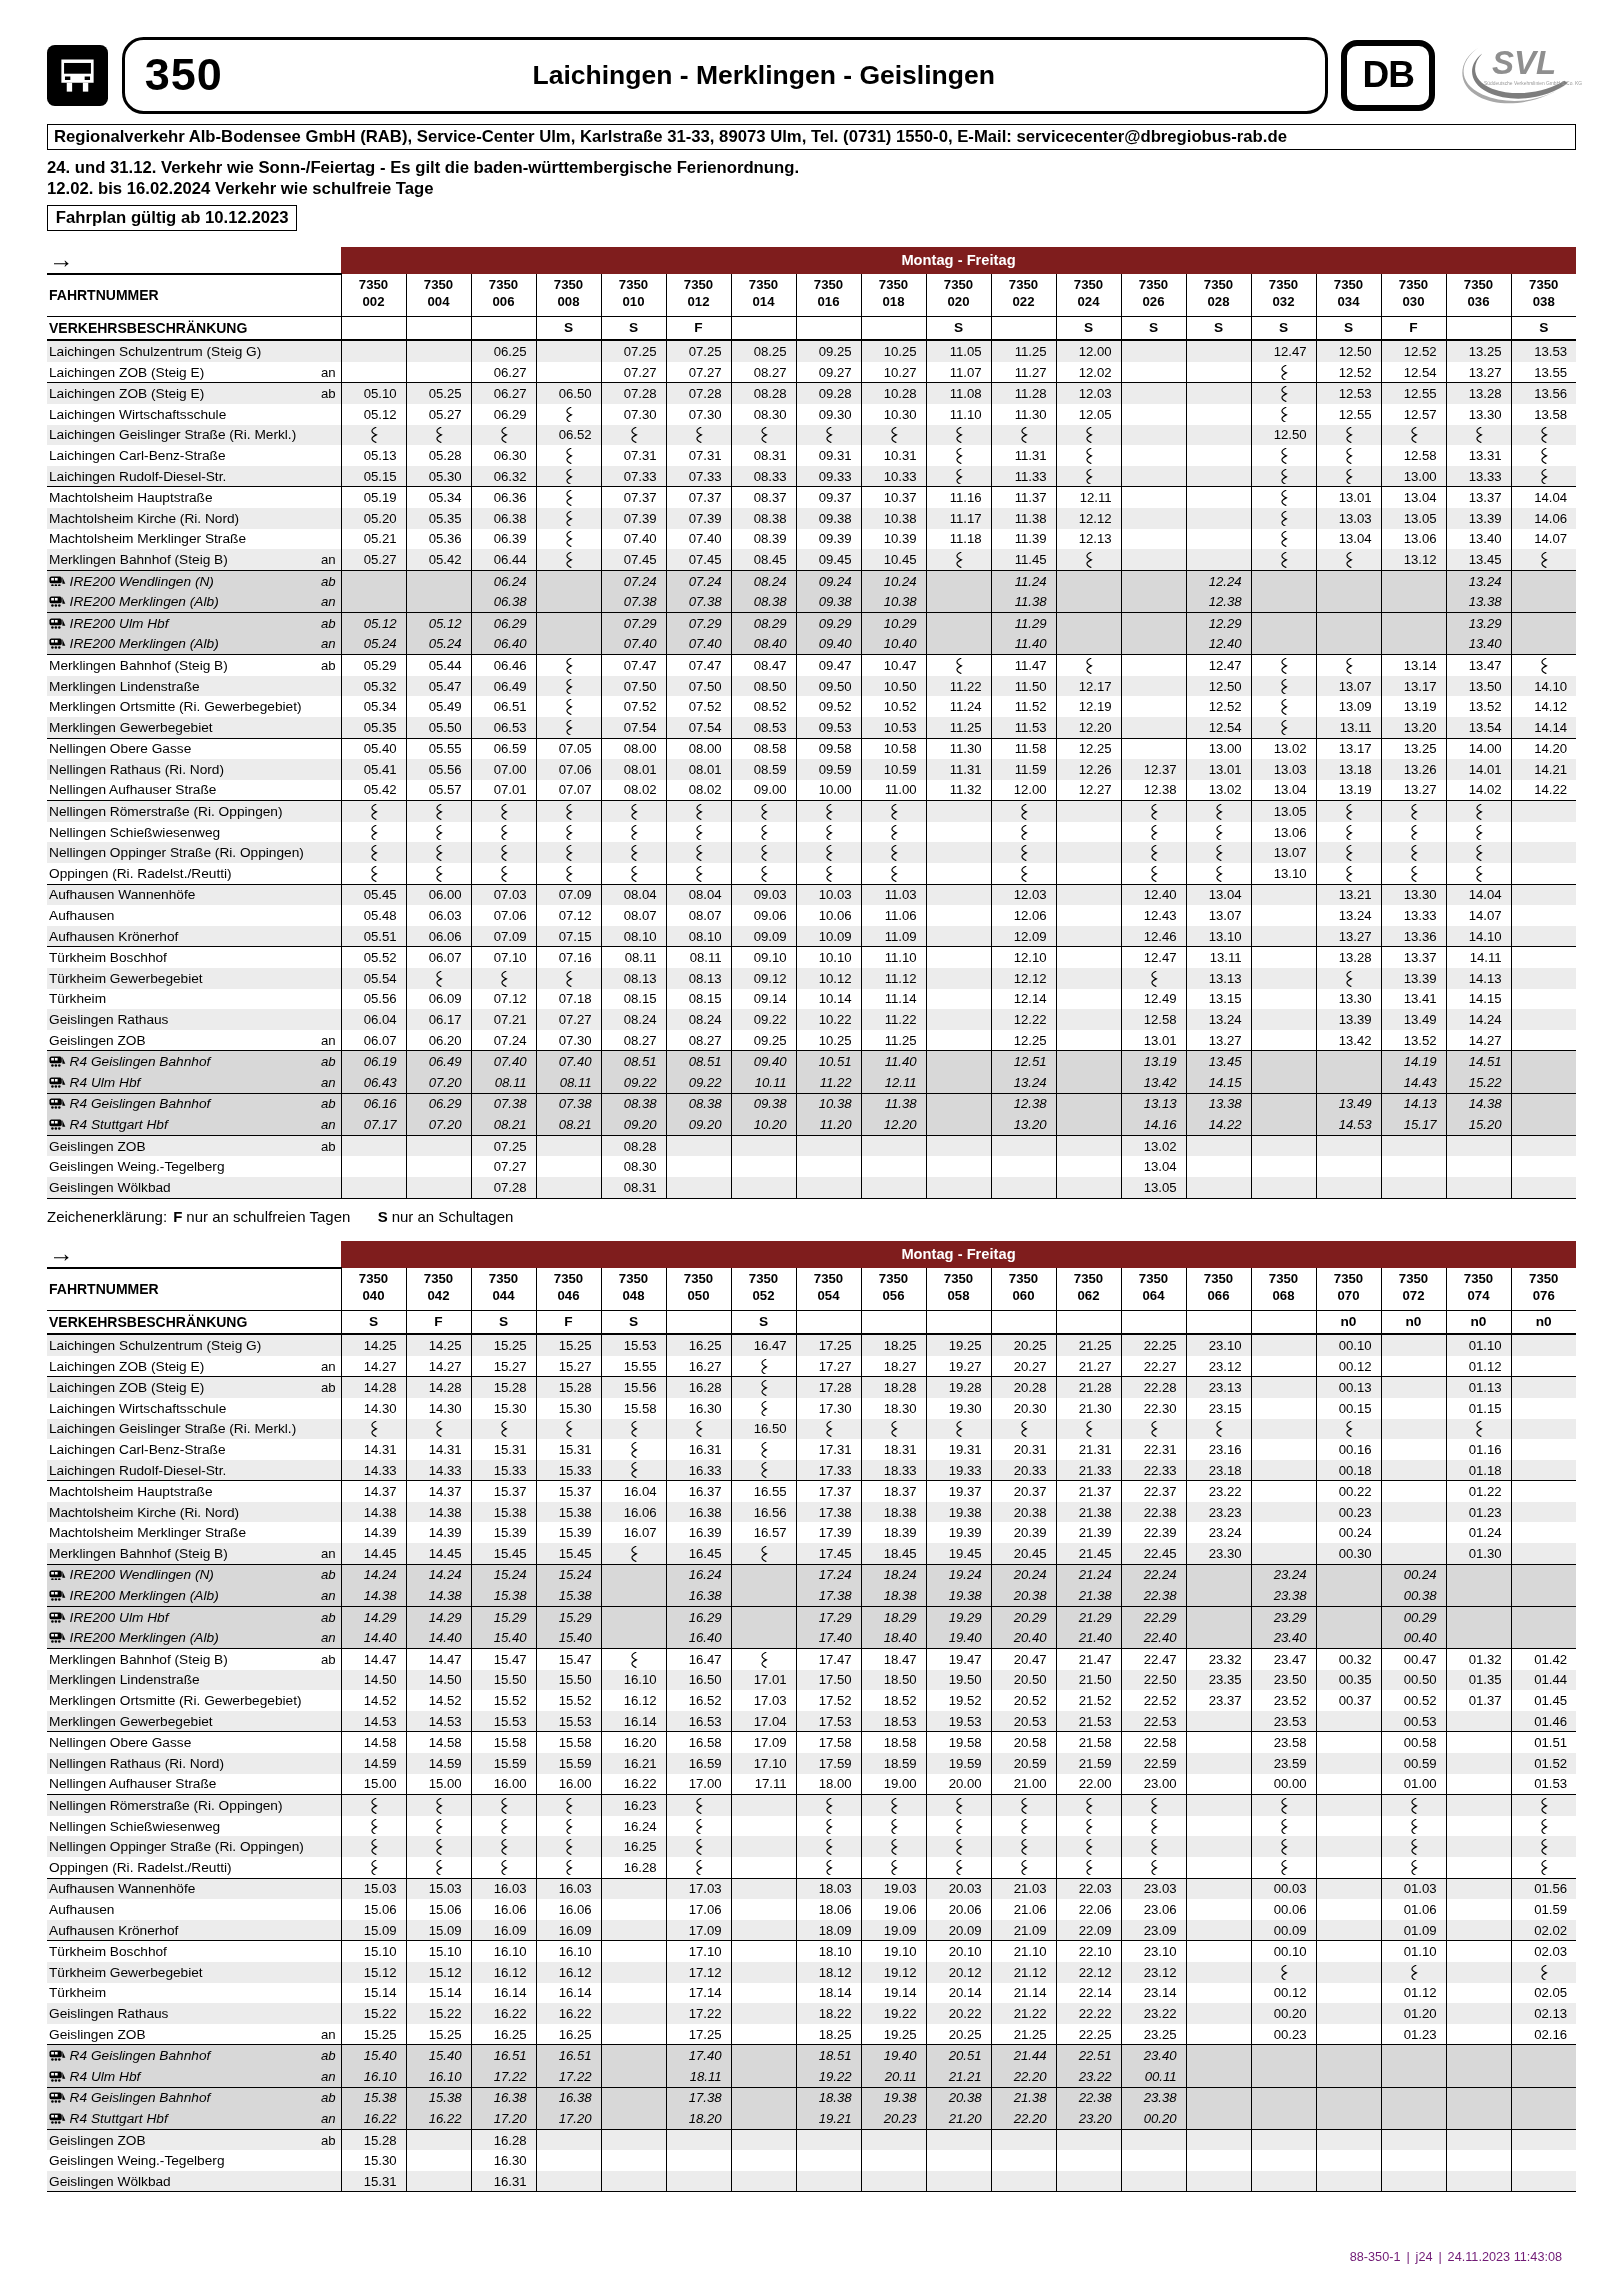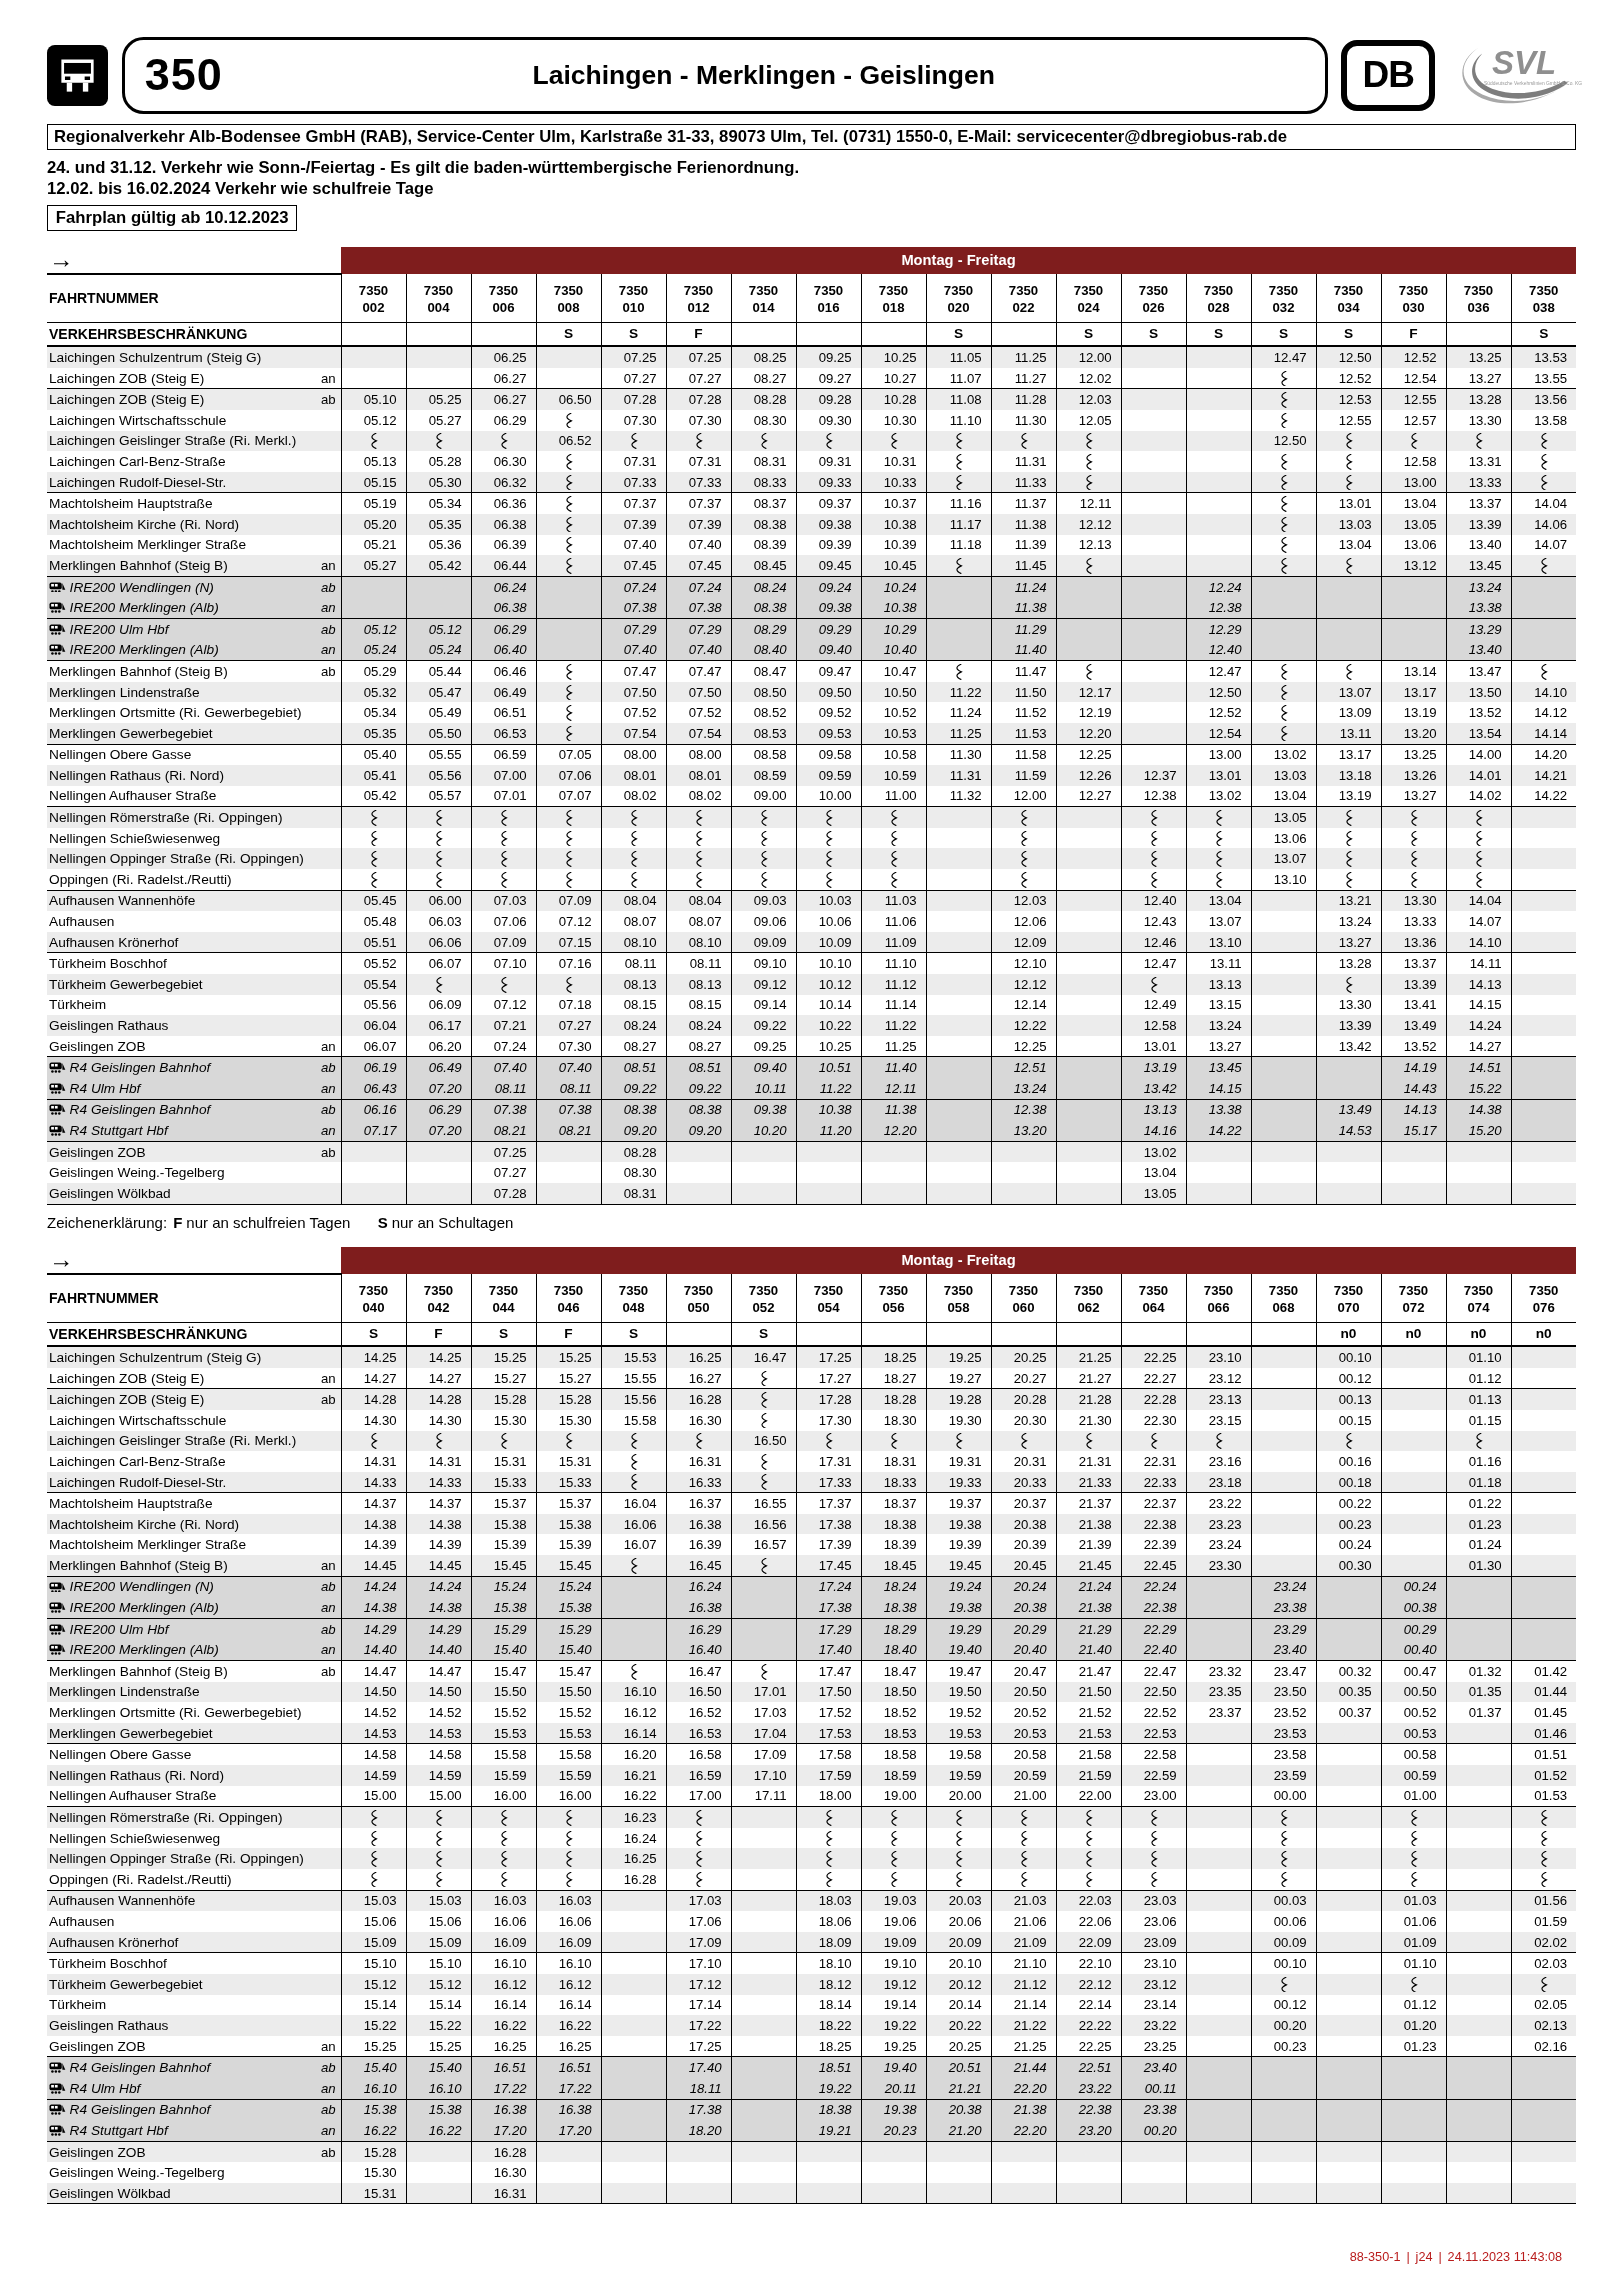--- a/index.html
+++ b/index.html
@@ -24,42 +24,42 @@
   .notes{margin-top:7.8px;font-weight:bold;font-size:16.7px;line-height:1.25;}
   .validity{border:1.5px solid #000;display:inline-block;font-weight:bold;font-size:16.7px;padding:2px 7.8px;margin-top:6px;}
 
   
   .tblwrap{margin-top:15.7px;}
   table.tt{border-collapse:collapse;width:100%;table-layout:fixed;}
   table.tt th,table.tt td{overflow:hidden;white-space:nowrap;}
   .arrowcell{text-align:left;font-size:24.5px;font-weight:bold;border-bottom:2.9px solid #000;height:23.5px;line-height:19.6px;padding-left:2px;}
   .band{background:#7f1d1d;color:#fff;font-weight:bold;font-size:14.7px;text-align:center;height:23.5px;}
   .lblh{text-align:left;font-size:14px;font-weight:bold;padding-left:2px;}
-  th.num{font-size:13.2px;font-weight:bold;text-align:center;border-left:1px solid #000;line-height:1.3;vertical-align:top;padding-top:8px;}
+  th.num{font-size:13.2px;font-weight:bold;text-align:center;border-left:1px solid #000;line-height:1.3;vertical-align:top;padding-top:2px;}
   tr.numrow th{border-bottom:1.2px solid #000;height:39px;}
   tr.resrow th{border-bottom:2.5px solid #000;height:20.6px;}
   th.res{font-size:13.7px;font-weight:bold;text-align:center;border-left:1px solid #000;}
   td.lbl{font-size:13.7px;text-align:left;height:18.6px;padding:0;}
   td.lbl .cellflex{display:flex;align-items:center;height:100%;}
   td.lbl .nm{flex:1;padding-left:2px;display:flex;align-items:center;gap:3.9px;}
   td.lbl .nt{width:25.5px;text-align:right;padding-right:4.9px;font-size:13.2px;}
   td.tc{font-size:13.2px;text-align:right;padding-right:8.8px;border-left:1px solid #000;height:18.6px;}
   td.tc.sq{text-align:center;padding-right:0;}
   tr.stripe{background:#ececec;}
   tr.train{background:#d8d8d8;font-style:italic;}
   tr.sep td{border-bottom:1.6px solid #000;}
   tr.lastrow td{border-bottom:1.6px solid #000;}
   .sqg{display:inline-block;vertical-align:middle;}
 
   .legend{margin-top:9.8px;font-size:15px;}
   .legend b{font-weight:bold;margin-right:3.9px;}
   .legend .li{margin-right:27.4px;}
   .legend .lt{margin-right:2px;}
 
-  .footer{position:absolute;right:51px;bottom:27.4px;font-size:12.7px;color:#b91c1c;}
+  .footer{position:absolute;right:51px;bottom:27.4px;font-size:12.7px;color:#701a75;}
   .footer span{padding:0 5.9px;}
 </style>
 </head>
 <body>
 
 <div class="page">
 
   
   <div class="hdr">
     <div class="busbox">

